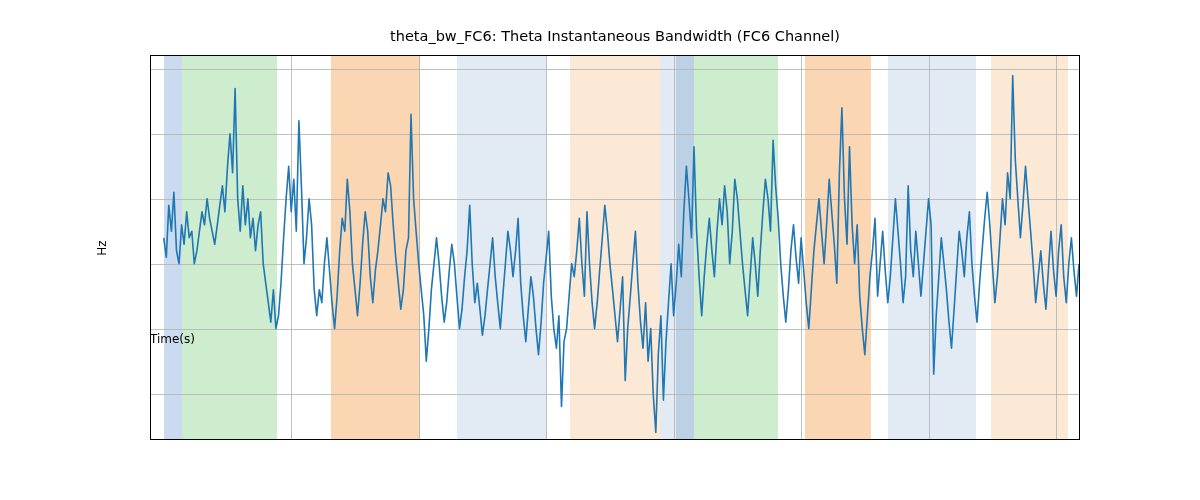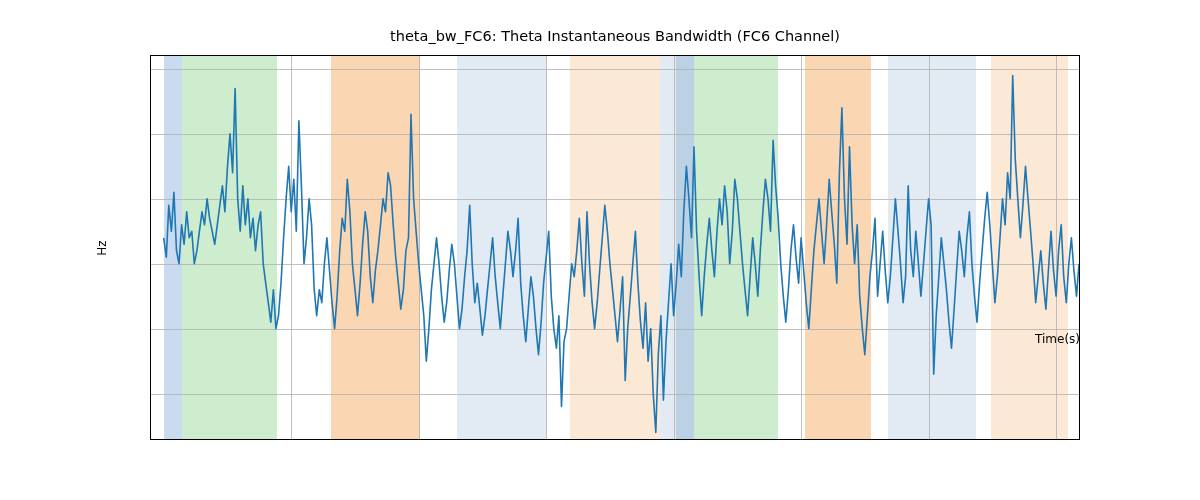--- a/index.html
+++ b/index.html
@@ -51,21 +51,21 @@
   .ylabel span {
     transform: rotate(-90deg);
     font-size: 12px;
     white-space: nowrap;
   }
   .xlabel {
     position: absolute;
     left: 150px;
     width: 930px;
     bottom: 18px;
-    text-align: right;
+    text-align: left;
     font-size: 12px;
   }
   .tick-y {
     position: absolute;
     right: 100%;
     transform: translateY(-50%);
     font-size: 11px;
     padding-right: 8px;
     white-space: nowrap;
   }

